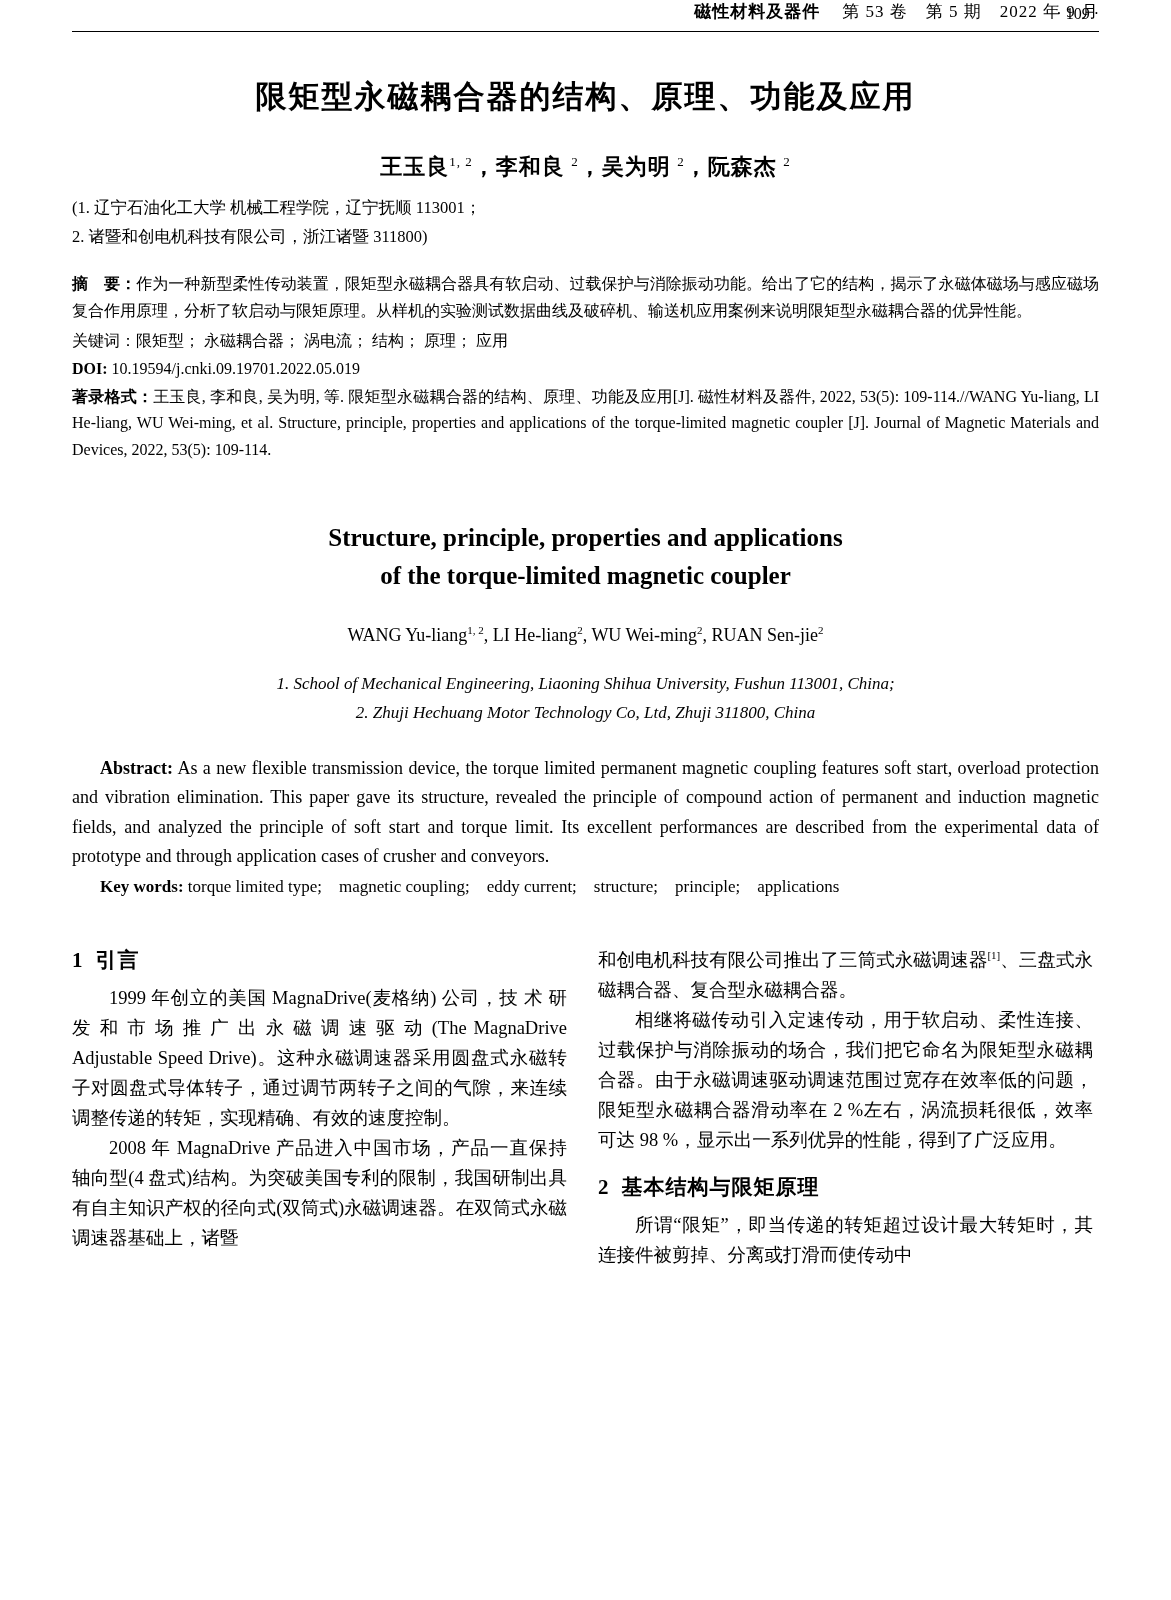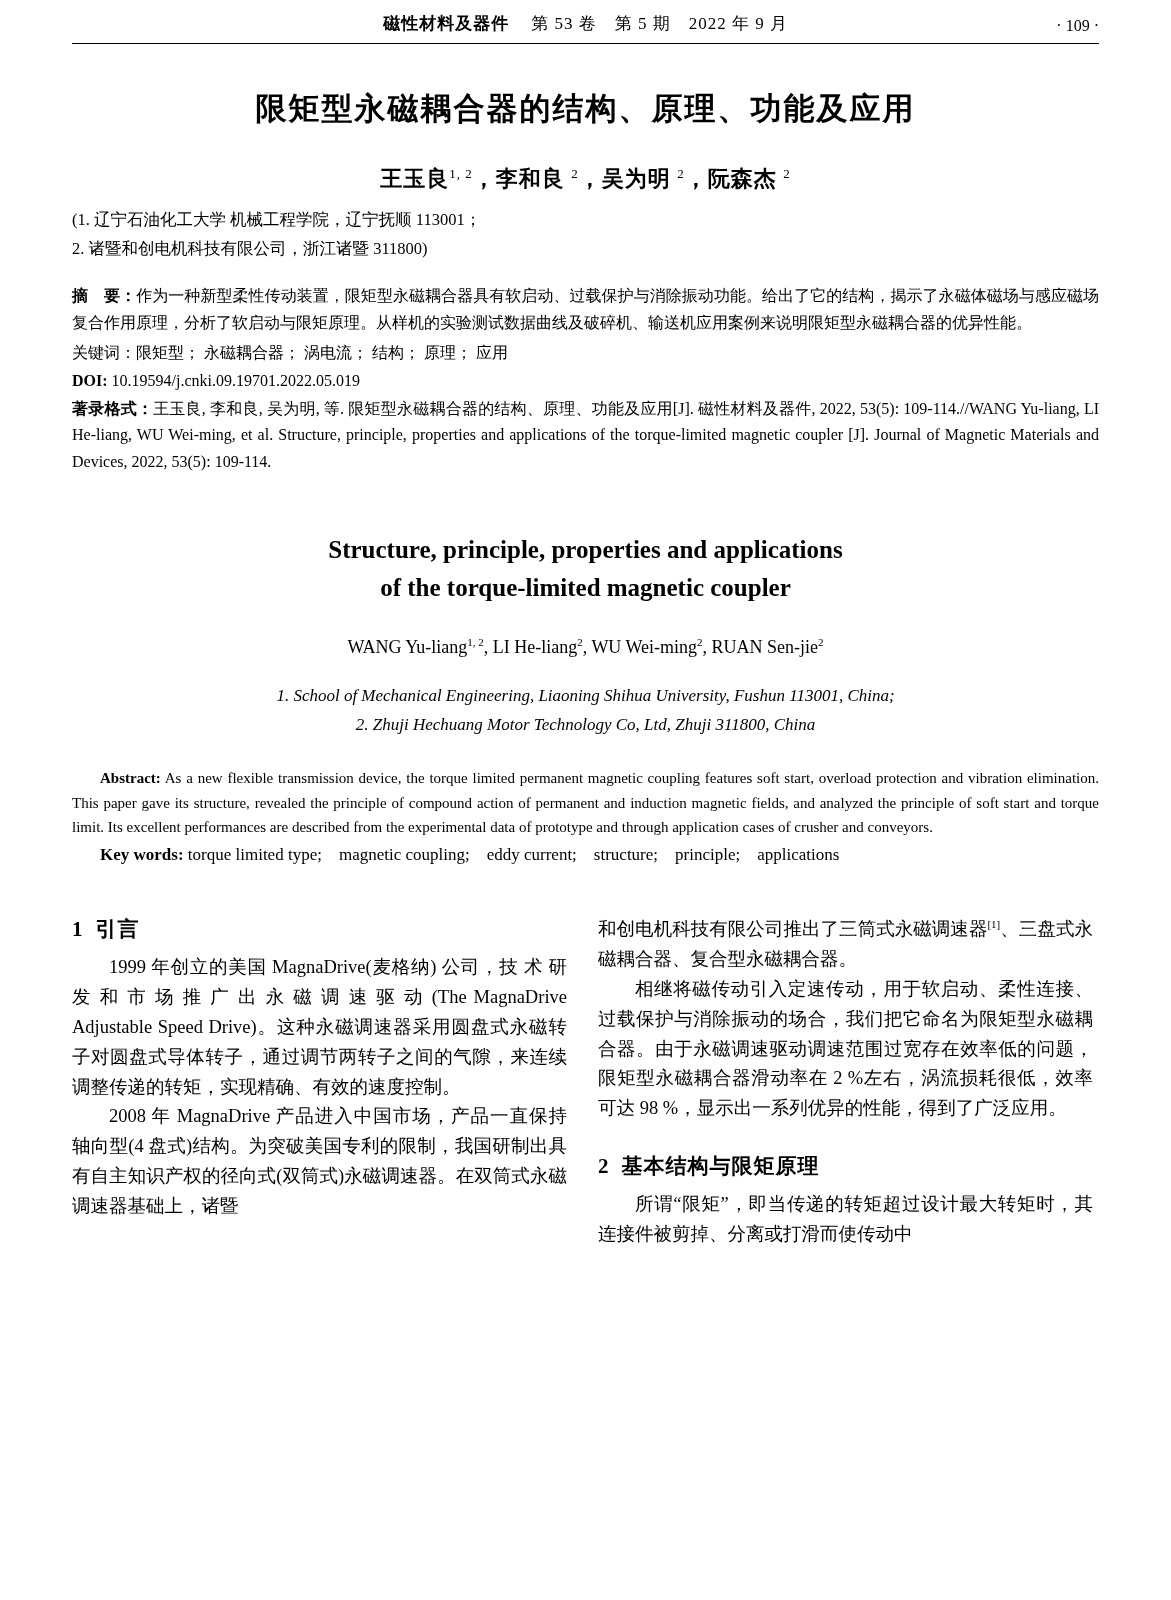--- a/index.html
+++ b/index.html
@@ -20,23 +20,22 @@
     width: 1171px;
     height: 1600px;
     box-sizing: border-box;
     padding: 0 72px;
   }
 
   
   .runhead {
     display: flex;
     align-items: baseline;
-    justify-content: center;
+    justify-content: flex-end;
     position: relative;
-    padding-top: 12px;
     font-size: 17px;
   }
   .runhead .journal {
     font-family: "DejaVu Serif", serif;
     font-weight: bold;
     letter-spacing: 1px;
     font-size: 17px;
   }
   .runhead .issue {
     margin-left: 22px;
@@ -122,21 +121,21 @@
   }
   .en-authors sup { font-size: 11px; }
   .en-affil {
     text-align: center;
     font-style: italic;
     font-size: 17px;
     line-height: 1.7;
     margin-top: 24px;
   }
   .abs-en {
-    font-size: 15px;
+    font-size: 18px;
     line-height: 1.62;
     margin-top: 26px;
     text-align: justify;
   }
   .abs-en .lbl { font-weight: bold; }
   .kw-en {
     font-size: 17px;
     line-height: 1.62;
     margin-top: 2px;
     text-indent: 28px;
@@ -254,21 +253,21 @@
       <h2 class="sec">
         <span class="num">1</span><span>引言</span>
       </h2>
       <p>1999 年创立的美国 MagnaDrive(麦格纳) 公司，技 术 研 发 和 市 场 推 广 出 永 磁 调 速 驱 动 (The MagnaDrive Adjustable Speed Drive)。这种永磁调速器采用圆盘式永磁转子对圆盘式导体转子，通过调节两转子之间的气隙，来连续调整传递的转矩，实现精确、有效的速度控制。</p>
       <p>2008 年 MagnaDrive 产品进入中国市场，产品一直保持轴向型(4 盘式)结构。为突破美国专利的限制，我国研制出具有自主知识产权的径向式(双筒式)永磁调速器。在双筒式永磁调速器基础上，诸暨</p>
     </div>
 
     <div class="col">
       <p class="cont">和创电机科技有限公司推出了三筒式永磁调速器<sup>[1]</sup>、三盘式永磁耦合器、复合型永磁耦合器。</p>
       <p>相继将磁传动引入定速传动，用于软启动、柔性连接、过载保护与消除振动的场合，我们把它命名为限矩型永磁耦合器。由于永磁调速驱动调速范围过宽存在效率低的问题，限矩型永磁耦合器滑动率在 2 %左右，涡流损耗很低，效率可达 98 %，显示出一系列优异的性能，得到了广泛应用。</p>
-      <h2 class="sec" style="margin-top:28px">
+      <h2 class="sec" style="margin-top:17px">
         <span class="num">2</span><span>基本结构与限矩原理</span>
       </h2>
       <p>所谓“限矩”，即当传递的转矩超过设计最大转矩时，其连接件被剪掉、分离或打滑而使传动中</p>
     </div>
   </div>
 
 
 </div>
 
 </body></html>

